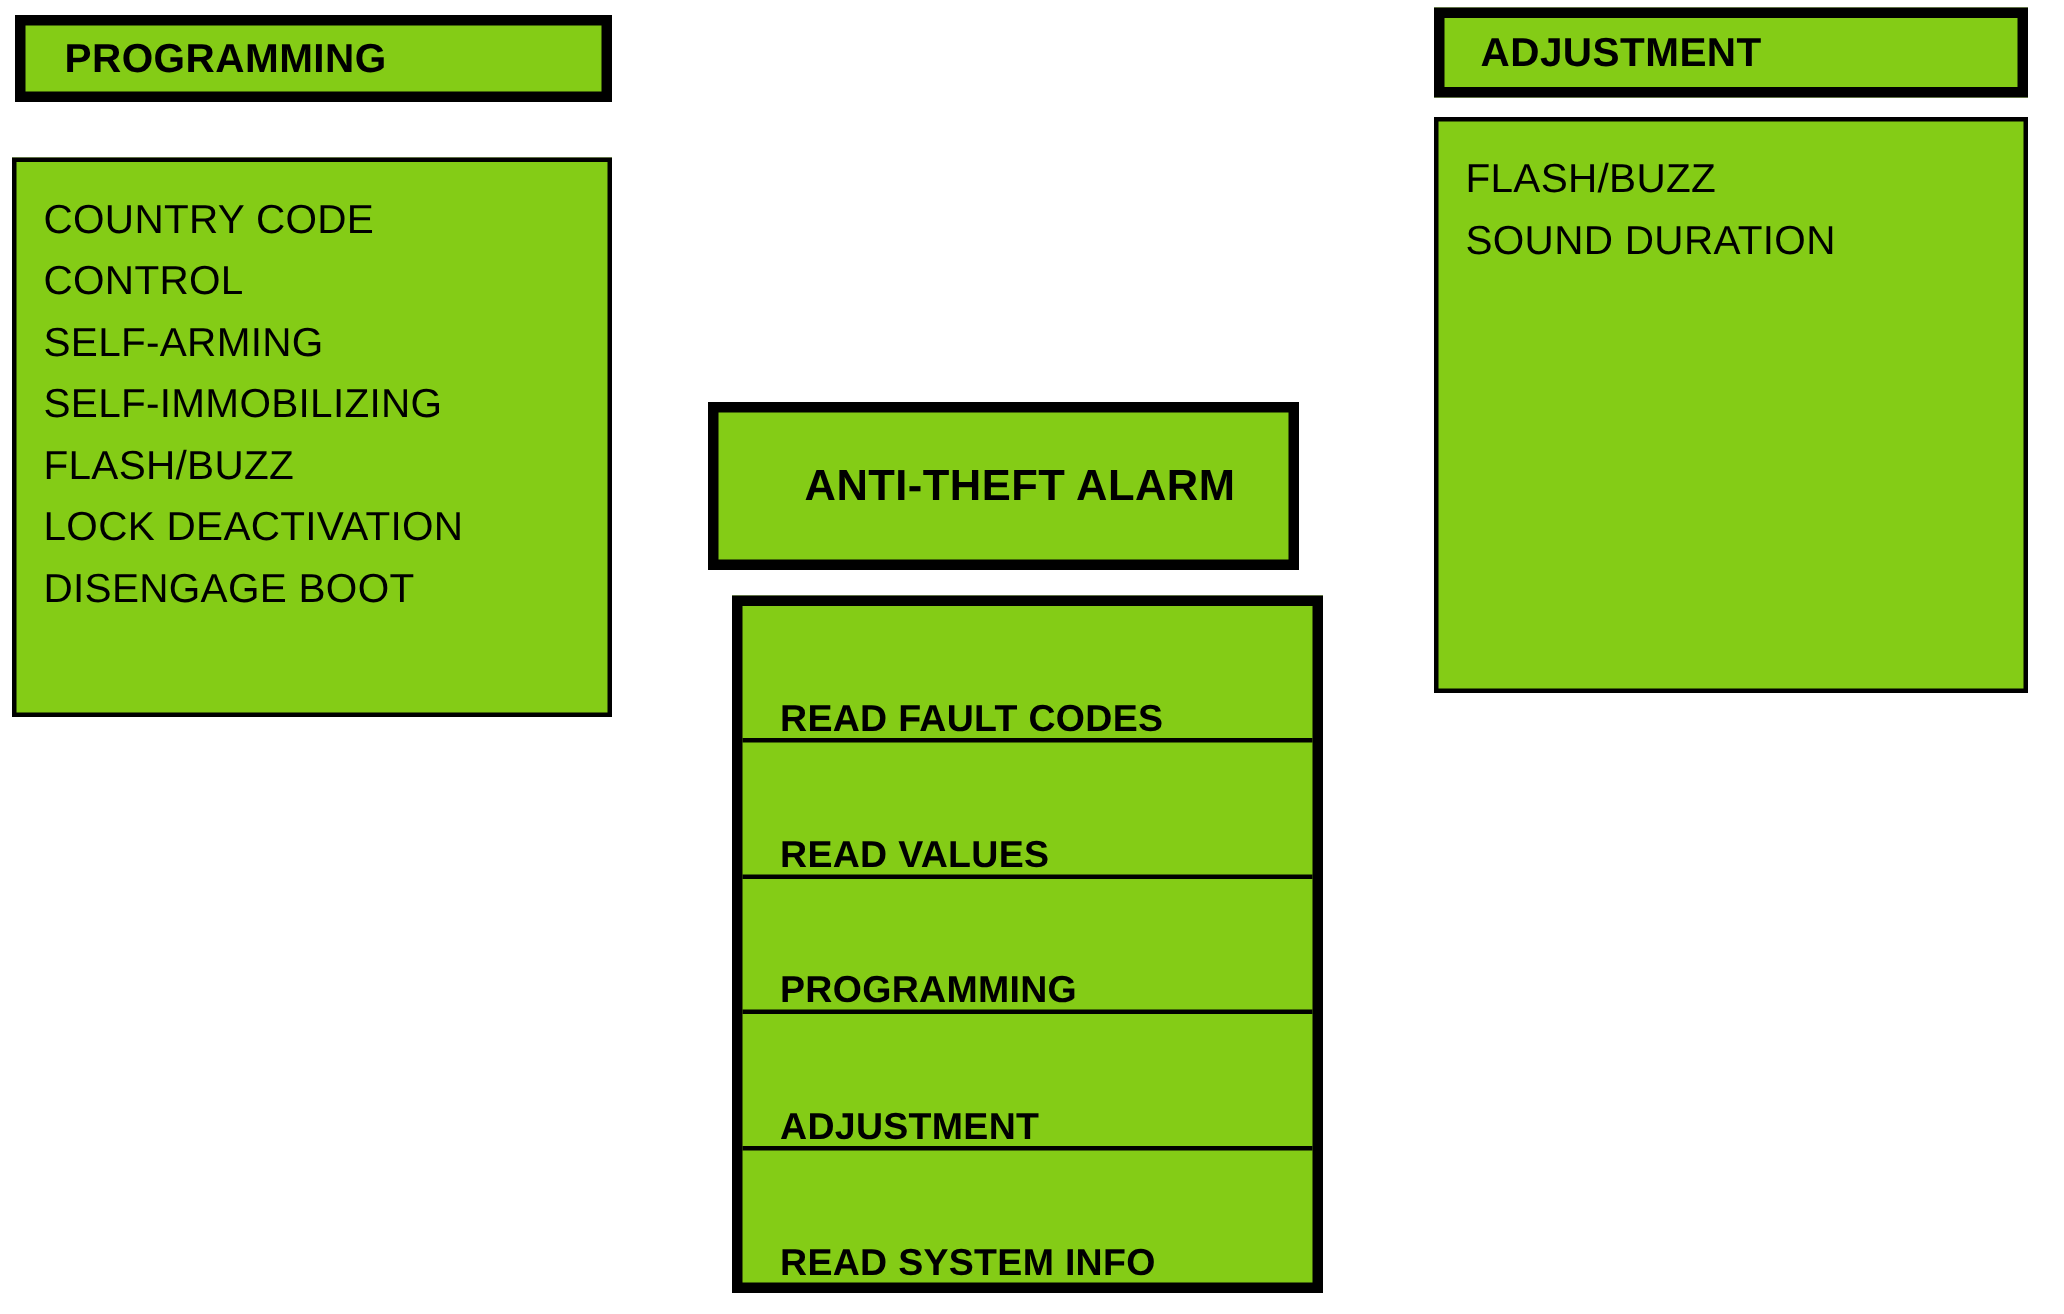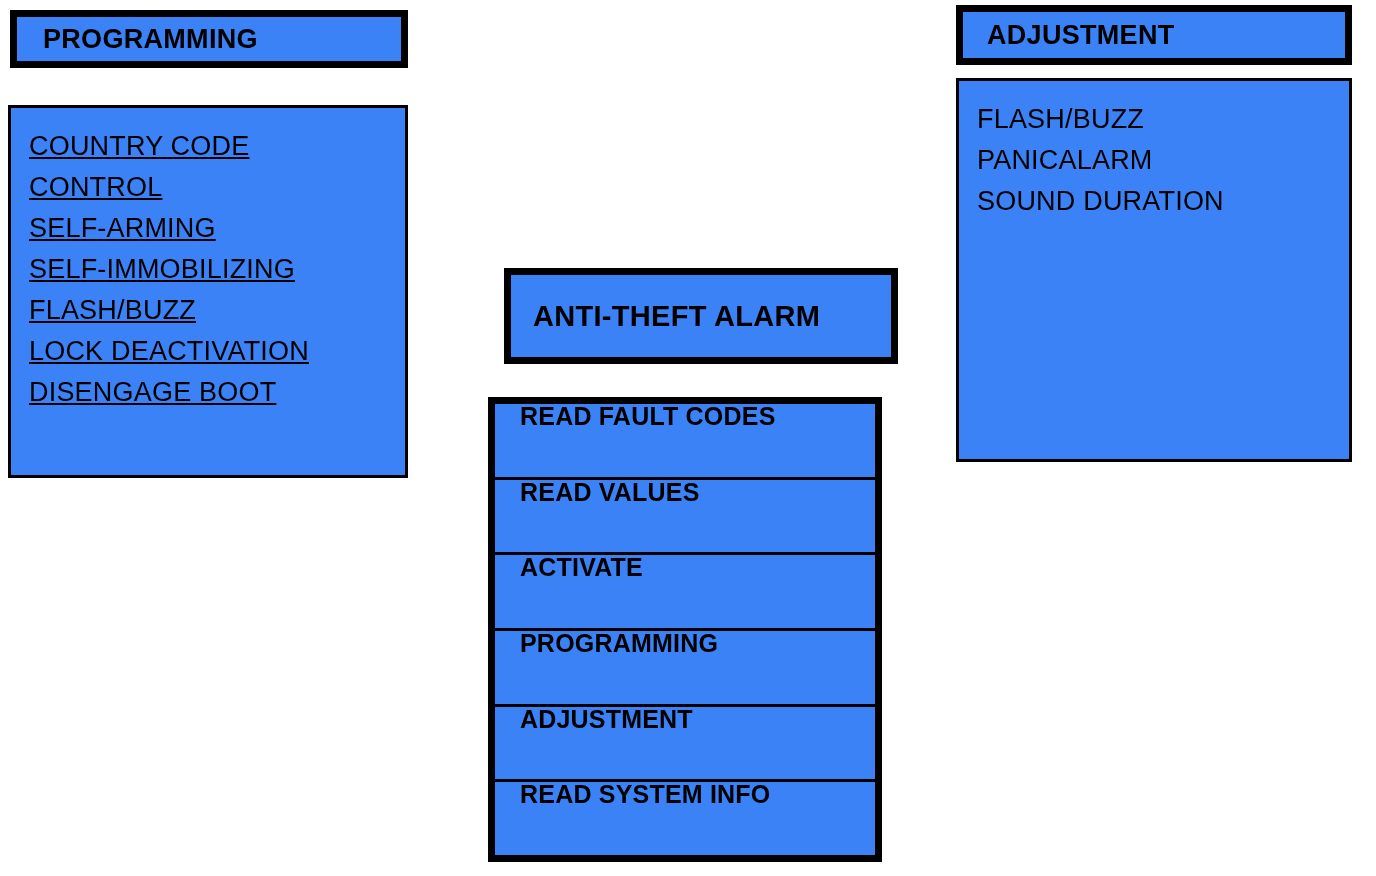--- a/index.html
+++ b/index.html
@@ -14,21 +14,21 @@
     position: relative;
     overflow: hidden;
     font-family: "Liberation Sans", "DejaVu Sans", sans-serif;
     color: #000000;
     -webkit-font-smoothing: none;
   }
 
   .panel {
     position: absolute;
     box-sizing: border-box;
-    background: #3b82f6;
+    background: #84cc16;
   }
 
   
   .title-plate {
     border: 7px solid #000000;
     display: flex;
     align-items: center;
   }
   .title-plate .title-text {
     font-weight: bold;
@@ -56,41 +56,41 @@
 
   
   .menu-box {
     border: 7px solid #000000;
     display: flex;
     flex-direction: column;
   }
   .menu-row {
     flex: 1 1 0;
     display: flex;
-    align-items: flex-start;
+    align-items: flex-end;
     border-bottom: 3px solid #000000;
     box-sizing: border-box;
   }
   .menu-row:last-child {
     border-bottom: none;
   }
   .menu-row .menu-label {
     font-weight: bold;
     font-size: 25px;
     letter-spacing: 0.2px;
     padding-left: 25px;
     line-height: 1;
     white-space: nowrap;
   }
 
   
   #programming-title  { left: 10px;  top: 10px;   width: 398px; height: 58px; }
-  #programming-list   { left: 8px;   top: 105px;  width: 400px; height: 373px; text-decoration: underline; }
+  #programming-list   { left: 8px;   top: 105px;  width: 400px; height: 373px; }
 
-  #antitheft-title    { left: 504px; top: 268px;  width: 394px; height: 96px; }
+  #antitheft-title    { left: 472px; top: 268px;  width: 394px; height: 112px; justify-content: center; }
   #antitheft-menu     { left: 488px; top: 397px;  width: 394px; height: 465px; }
 
   #adjustment-title   { left: 956px; top: 5px;    width: 396px; height: 60px; }
   #adjustment-list    { left: 956px; top: 78px;   width: 396px; height: 384px; }
 
   #antitheft-title .title-text { font-size: 29px; padding-left: 22px; }
   #adjustment-title .title-text { padding-left: 24px; }
 </style>
 </head>
 <body>
@@ -116,36 +116,32 @@
 </div>
 
 <div class="panel menu-box" id="antitheft-menu">
   <div class="menu-row">
     <span class="menu-label">READ FAULT CODES</span>
   </div>
   <div class="menu-row">
     <span class="menu-label">READ VALUES</span>
   </div>
   <div class="menu-row">
-    <span class="menu-label">ACTIVATE</span>
-  </div>
-  <div class="menu-row">
     <span class="menu-label">PROGRAMMING</span>
   </div>
   <div class="menu-row">
     <span class="menu-label">ADJUSTMENT</span>
   </div>
   <div class="menu-row">
     <span class="menu-label">READ SYSTEM INFO</span>
   </div>
 </div>
 
 <div class="panel title-plate" id="adjustment-title">
   <span class="title-text">ADJUSTMENT</span>
 </div>
 
 <div class="panel list-box" id="adjustment-list">
   <div class="list-inner">
     <div class="list-item">FLASH/BUZZ</div>
-    <div class="list-item">PANICALARM</div>
     <div class="list-item">SOUND DURATION</div>
   </div>
 </div>
 
 </body></html>

